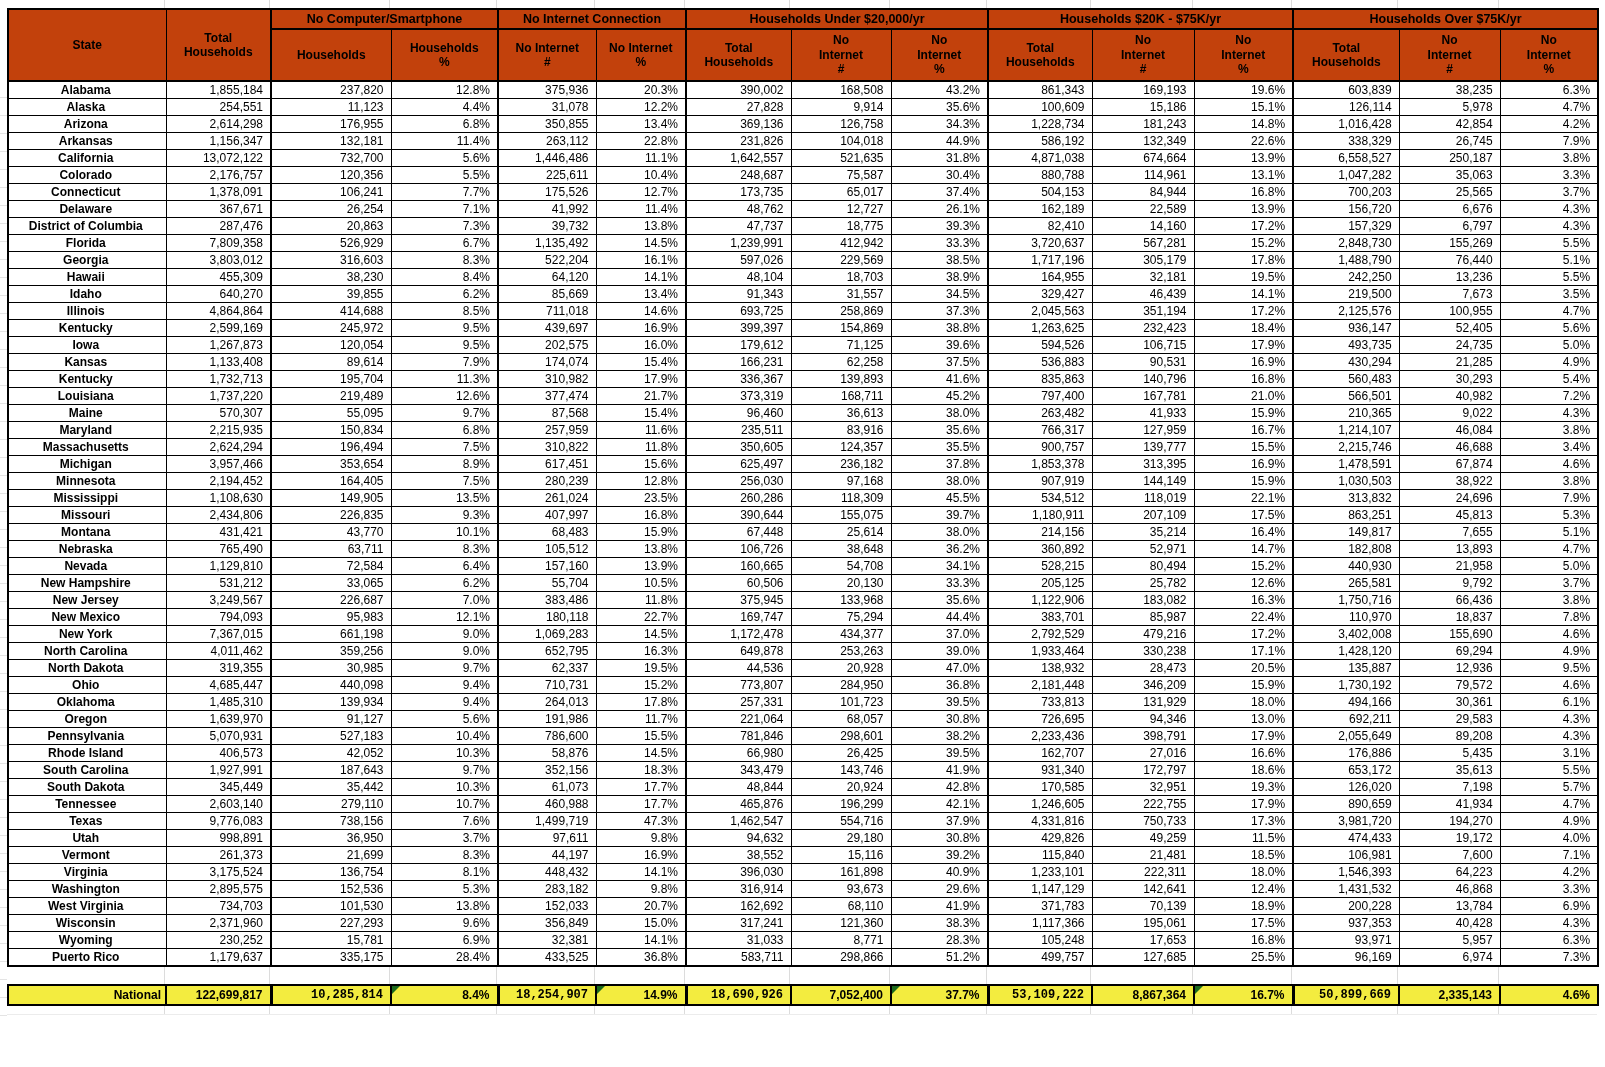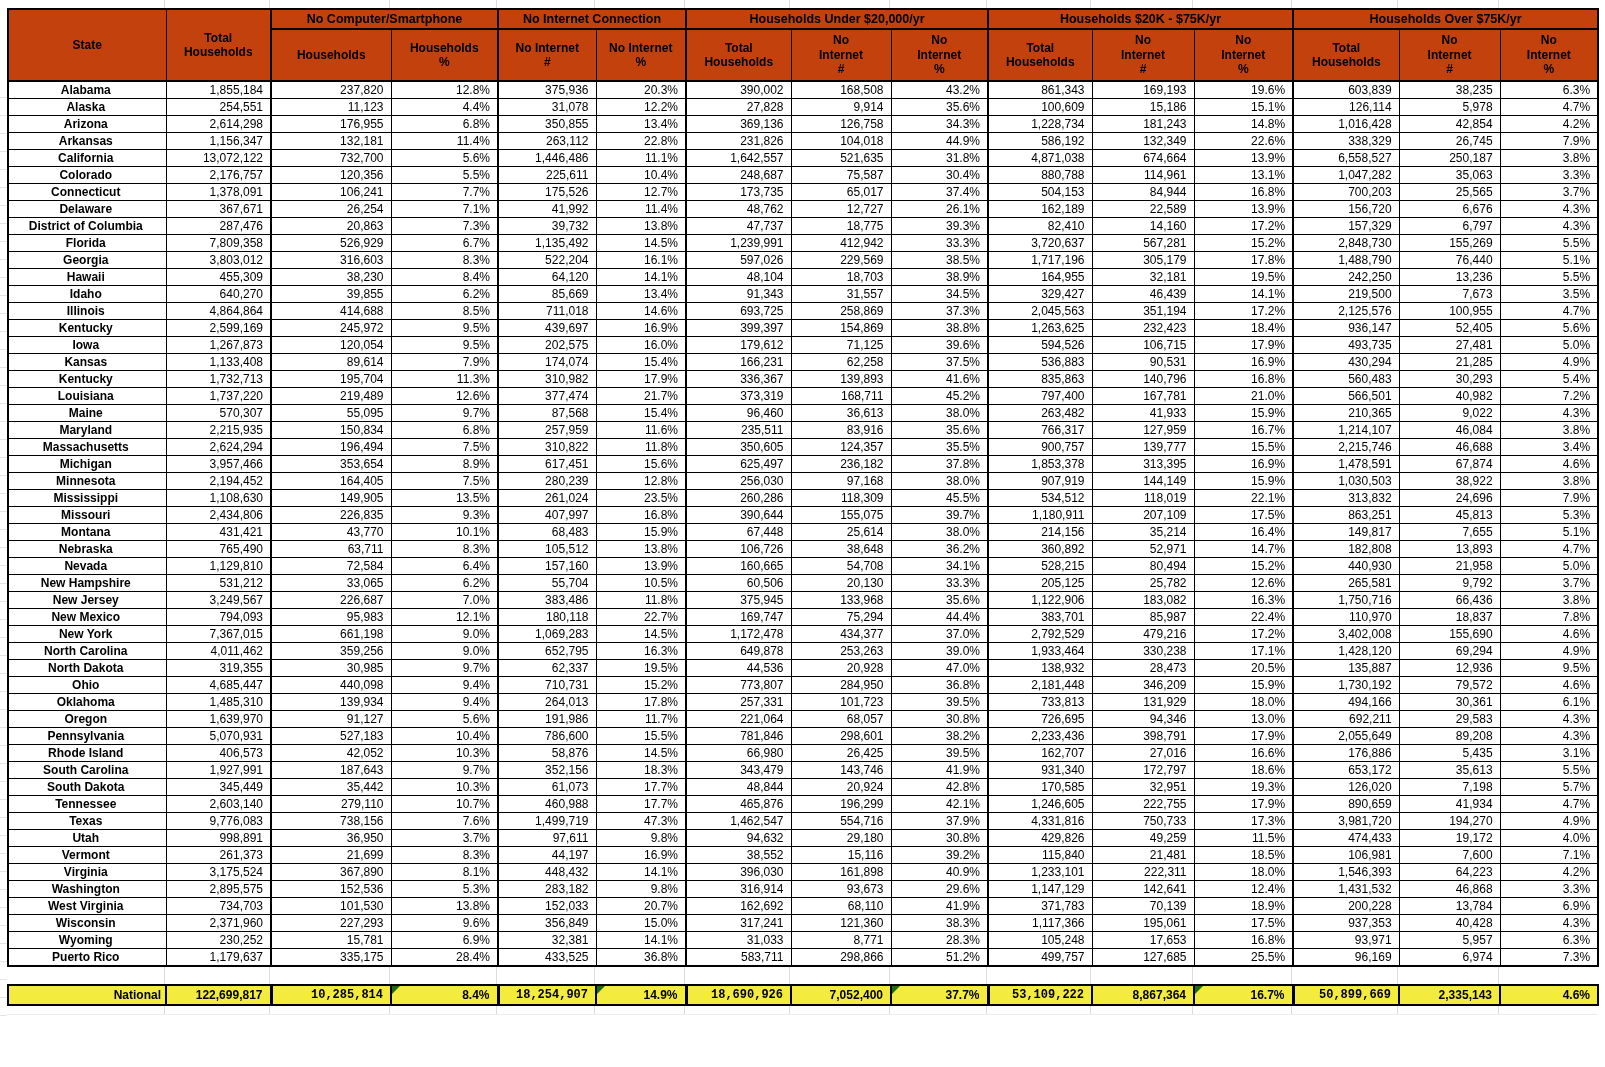--- a/index.html
+++ b/index.html
@@ -391,21 +391,21 @@
           <td class="num">9.5%</td>
           <td class="num gb">202,575</td>
           <td class="num">16.0%</td>
           <td class="num gb">179,612</td>
           <td class="num">71,125</td>
           <td class="num">39.6%</td>
           <td class="num gb">594,526</td>
           <td class="num">106,715</td>
           <td class="num">17.9%</td>
           <td class="num gb">493,735</td>
-          <td class="num">27,481</td>
+          <td class="num">24,735</td>
           <td class="num">5.0%</td>
         </tr>
         <tr>
           <td class="state">Kansas</td>
           <td class="num">1,133,408</td>
           <td class="num gb">89,614</td>
           <td class="num">7.9%</td>
           <td class="num gb">174,074</td>
           <td class="num">15.4%</td>
           <td class="num gb">166,231</td>
@@ -907,21 +907,21 @@
           <td class="num gb">115,840</td>
           <td class="num">21,481</td>
           <td class="num">18.5%</td>
           <td class="num gb">106,981</td>
           <td class="num">7,600</td>
           <td class="num">7.1%</td>
         </tr>
         <tr>
           <td class="state">Virginia</td>
           <td class="num">3,175,524</td>
-          <td class="num gb">367,890</td>
+          <td class="num gb">136,754</td>
           <td class="num">8.1%</td>
           <td class="num gb">448,432</td>
           <td class="num">14.1%</td>
           <td class="num gb">396,030</td>
           <td class="num">161,898</td>
           <td class="num">40.9%</td>
           <td class="num gb">1,233,101</td>
           <td class="num">222,311</td>
           <td class="num">18.0%</td>
           <td class="num gb">1,546,393</td>

